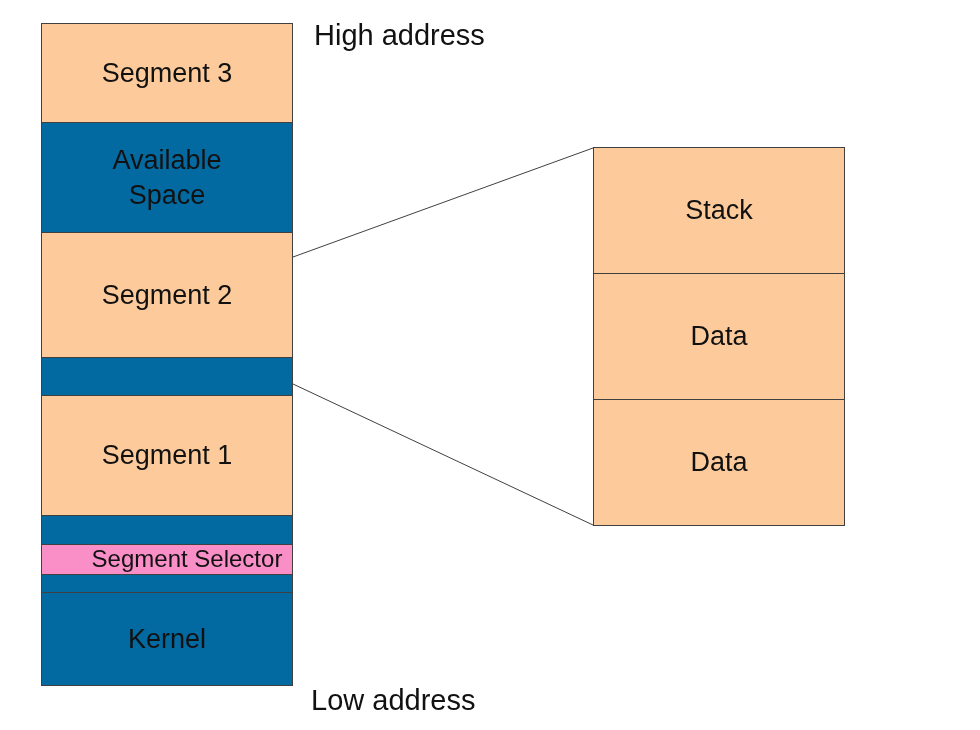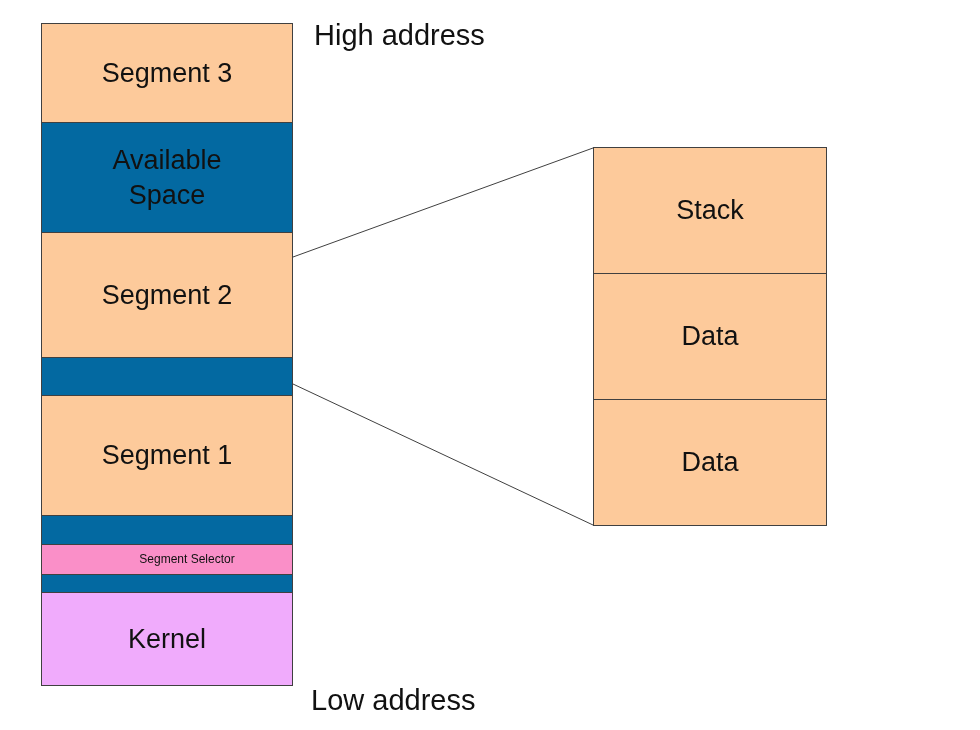--- a/index.html
+++ b/index.html
@@ -40,31 +40,31 @@
     align-items: center;
     justify-content: center;
     text-align: center;
     font-size: 27px;
     line-height: 1.26;
   }
   .block + .block { margin-top: -1px; }
   .c-orange   { background: #FDCA9B; }
   .c-green    { background: #0369a1; }
   .c-pink     { background: #FA8FC8; }
-  .c-kernel   { background: #f0abfc; }
+  .c-kernel   { background: #0369a1; }
   .multiline  { white-space: pre-line; }
-  .selector-label { font-size: 12px; margin-left: 40px; }
+  .selector-label { font-size: 24px; margin-left: 40px; }
   
   .detail-column {
     position: absolute;
     left: 593px;
     top: 147px;
     width: 252px;
   }
-  .detail-column .block { width: 234px; }
+  .detail-column .block { width: 252px; }
   
   .addr-label {
     position: absolute;
     font-size: 29px;
     color: #111111;
     white-space: nowrap;
   }
   #high-addr { left: 314px; top: 19px; }
   #low-addr  { left: 311px; top: 684px; }
 </style>

